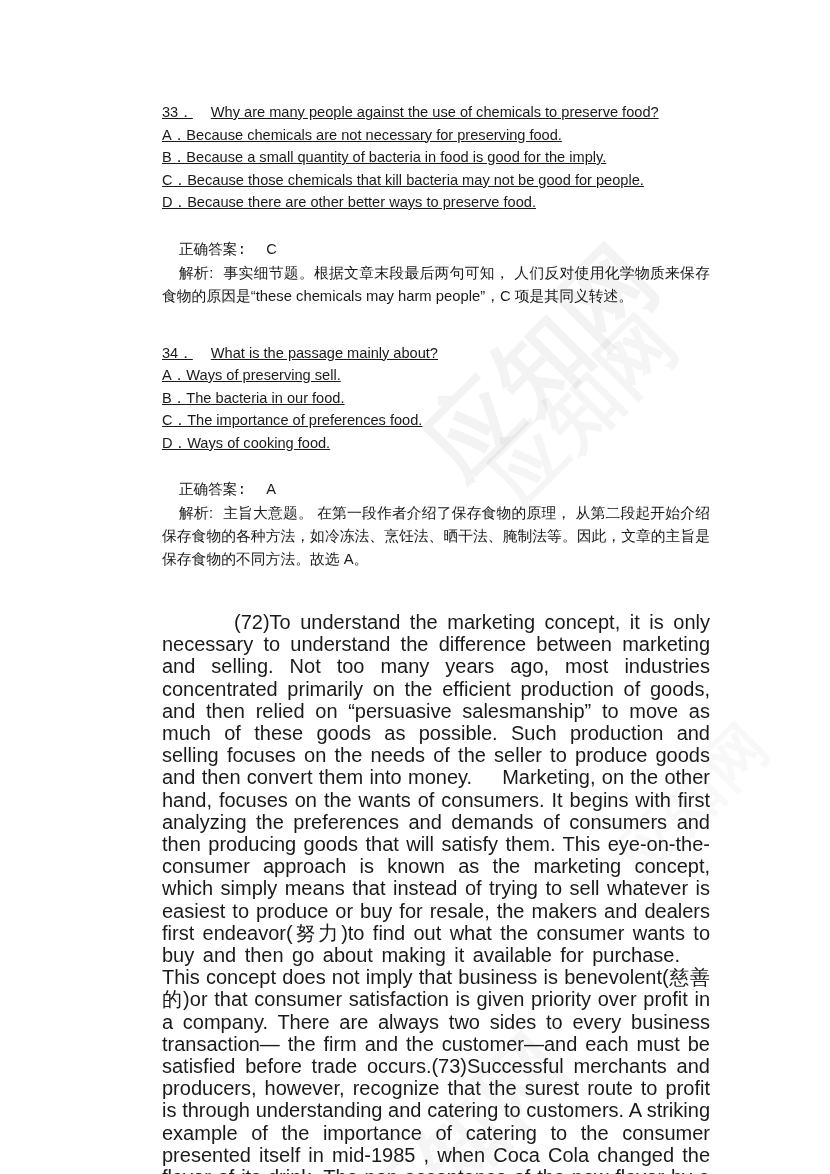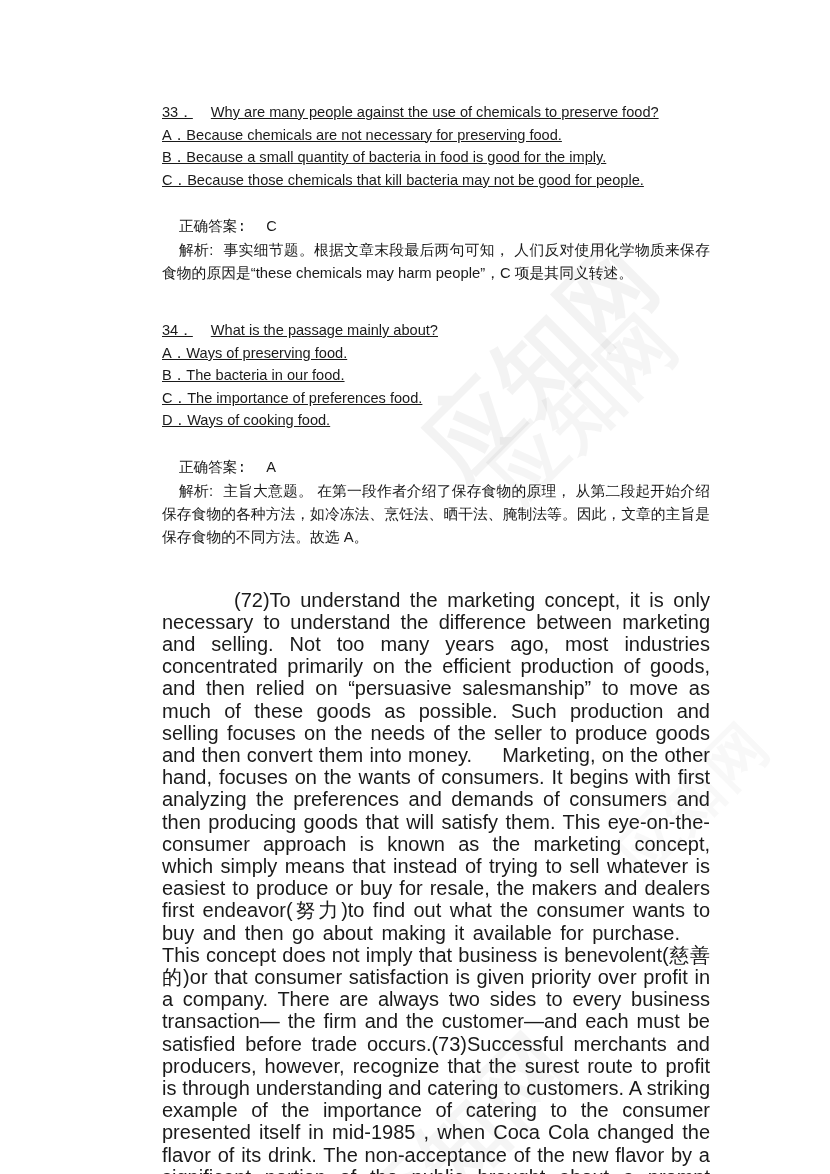--- a/index.html
+++ b/index.html
@@ -118,34 +118,35 @@
 
   <div class="content">
 
     <div style="height:101px"></div>
 
     <div class="q-block">
       <div class="q-stem"><span>33．</span><span class="gap" style="display:inline-block;width:18px"></span><span>Why are many people against the use of chemicals to preserve food?</span></div>
       <div class="q-option">A．Because chemicals are not necessary for preserving food.</div>
       <div class="q-option">B．Because a small quantity of bacteria in food is good for the imply.</div>
       <div class="q-option">C．Because those chemicals that kill bacteria may not be good for people.</div>
+      <div class="q-option">D．Because there are other better ways to preserve food.</div>
     </div>
 
     <div class="spacer-md"></div>
 
     <div class="answer-block">
       <div class="answer-line"><span class="lbl">正确答案:</span><span style="display:inline-block;width:20px"></span><span class="val">C</span></div>
       <div class="explain"><span class="first-indent"></span><span>解析:</span><span style="display:inline-block;width:10px"></span><span>事实细节题。根据文章末段最后两句可知， 人们反对使用化学物质来保存食物的原因是“these chemicals may harm people”，C 项是其同义转述。</span></div>
     </div>
 
     <div class="spacer-lg"></div>
 
     <div class="q-block">
       <div class="q-stem"><span>34．</span><span style="display:inline-block;width:18px"></span><span>What is the passage mainly about?</span></div>
-      <div class="q-option">A．Ways of preserving food.</div>
+      <div class="q-option">A．Ways of preserving sell.</div>
       <div class="q-option">B．The bacteria in our food.</div>
       <div class="q-option">C．The importance of preferences food.</div>
       <div class="q-option">D．Ways of cooking food.</div>
     </div>
 
     <div class="spacer-md"></div>
 
     <div class="answer-block">
       <div class="answer-line"><span class="lbl">正确答案:</span><span style="display:inline-block;width:20px"></span><span class="val">A</span></div>
       <div class="explain"><span class="first-indent"></span><span>解析:</span><span style="display:inline-block;width:10px"></span><span>主旨大意题。 在第一段作者介绍了保存食物的原理， 从第二段起开始介绍保存食物的各种方法，如冷冻法、烹饪法、晒干法、腌制法等。因此，文章的主旨是保存食物的不同方法。故选 A。</span></div>

